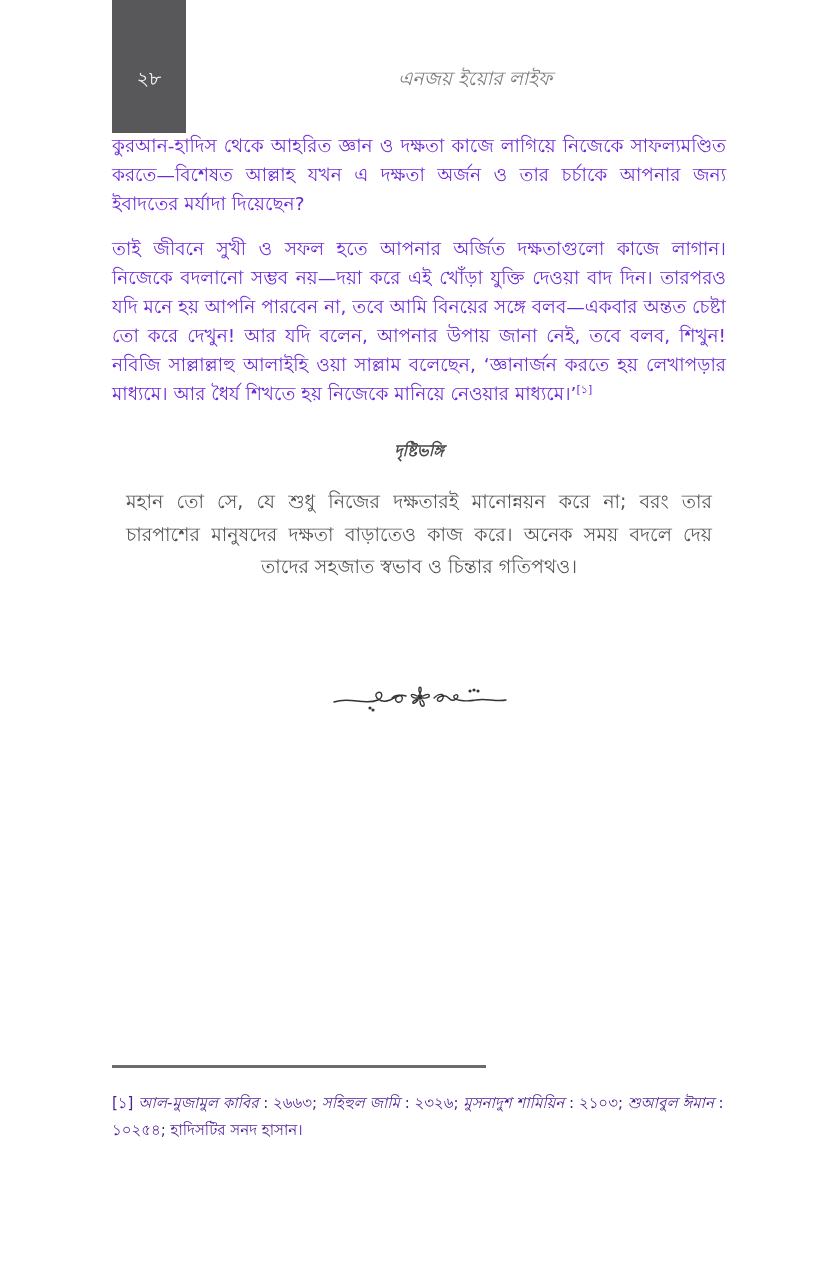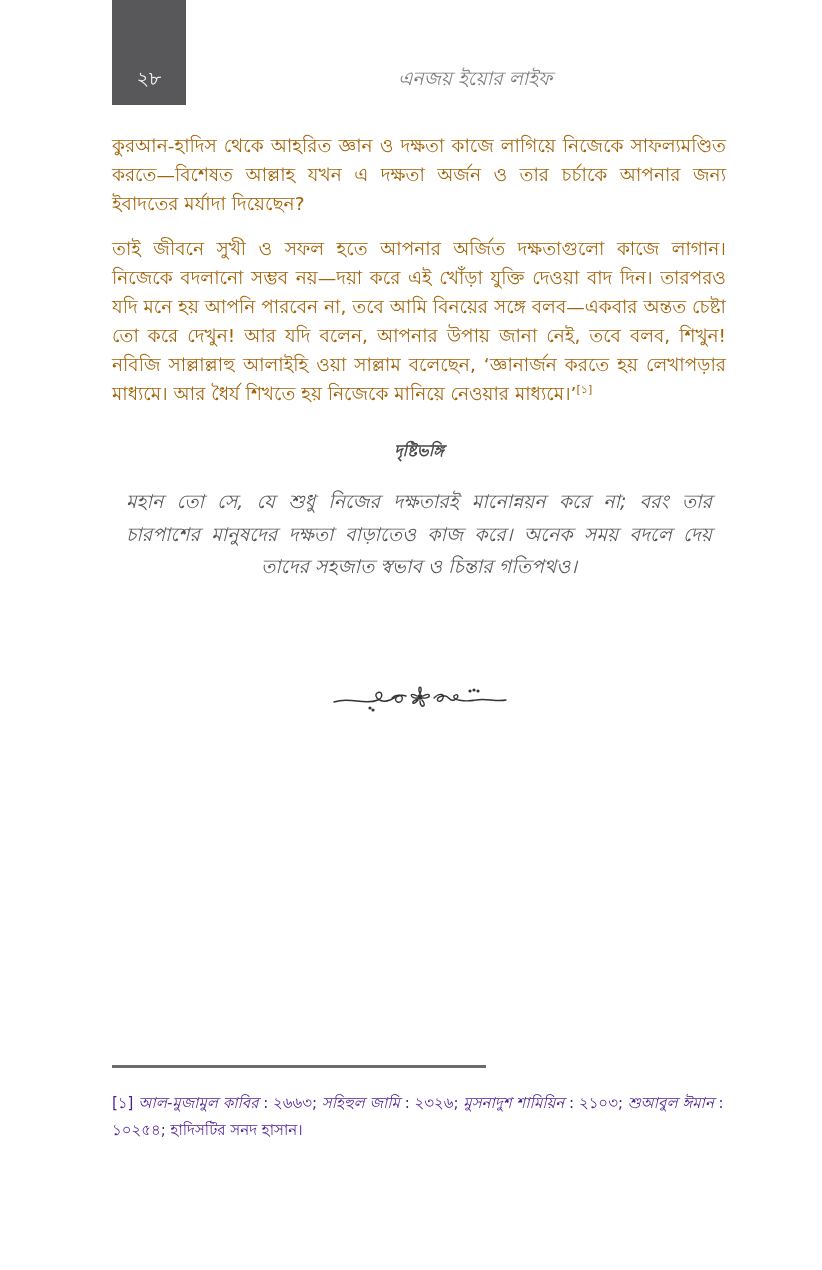--- a/index.html
+++ b/index.html
@@ -13,21 +13,21 @@
       position: relative;
       overflow: hidden;
       font-family: "DejaVu Sans", "Liberation Sans", sans-serif;
       color: #1a1a1a;
     }
     .page-tab {
       position: absolute;
       left: 112px;
       top: 0;
       width: 74px;
-      height: 105px;
+      height: 133px;
       background: #58585a;
     }
     .page-number {
       position: absolute;
       left: 0;
       right: 0;
       top: 66px;
       text-align: center;
       color: #ffffff;
       font-size: 19px;
@@ -46,21 +46,21 @@
       padding-left: 38px;
     }
     .body-text {
       position: absolute;
       left: 112px;
       width: 614px;
       font-size: 18.5px;
       line-height: 29px;
       text-align: justify;
       text-align-last: left;
-      color: #a16207;
+      color: #6d28d9;
       margin: 0;
     }
     #para-1 { top: 131px; }
     #para-2 { top: 234px; }
     .fn-ref {
       font-size: 11px;
       vertical-align: super;
       line-height: 0;
     }
     .section-heading {
@@ -75,21 +75,20 @@
       color: #4a4a4a;
       line-height: 26px;
     }
     .quote {
       position: absolute;
       left: 126px;
       width: 586px;
       top: 485px;
       font-size: 19px;
       line-height: 32.5px;
-      font-style: italic;
       color: #555555;
       text-align: justify;
       text-align-last: center;
       margin: 0;
     }
     .ornament {
       position: absolute;
       left: 330px;
       top: 680px;
       width: 180px;

